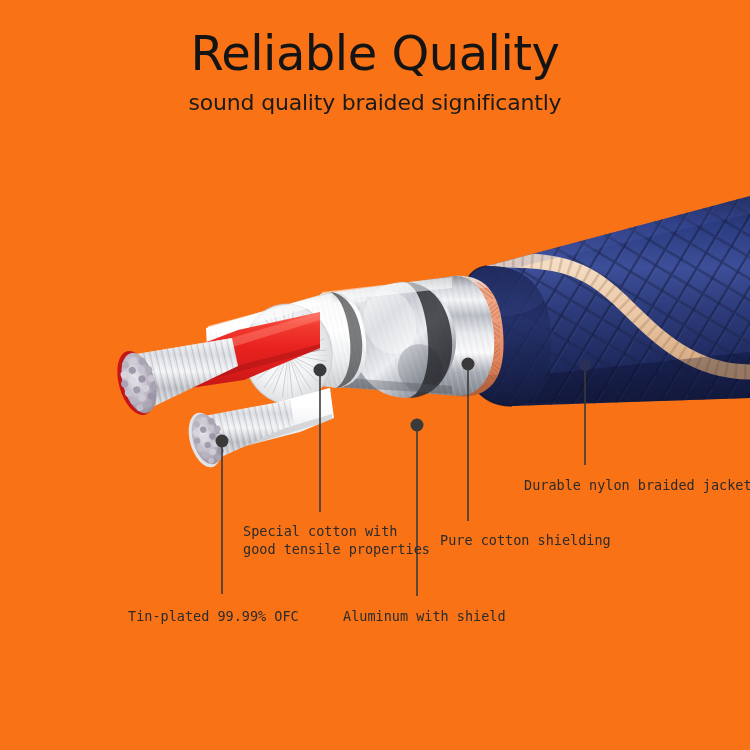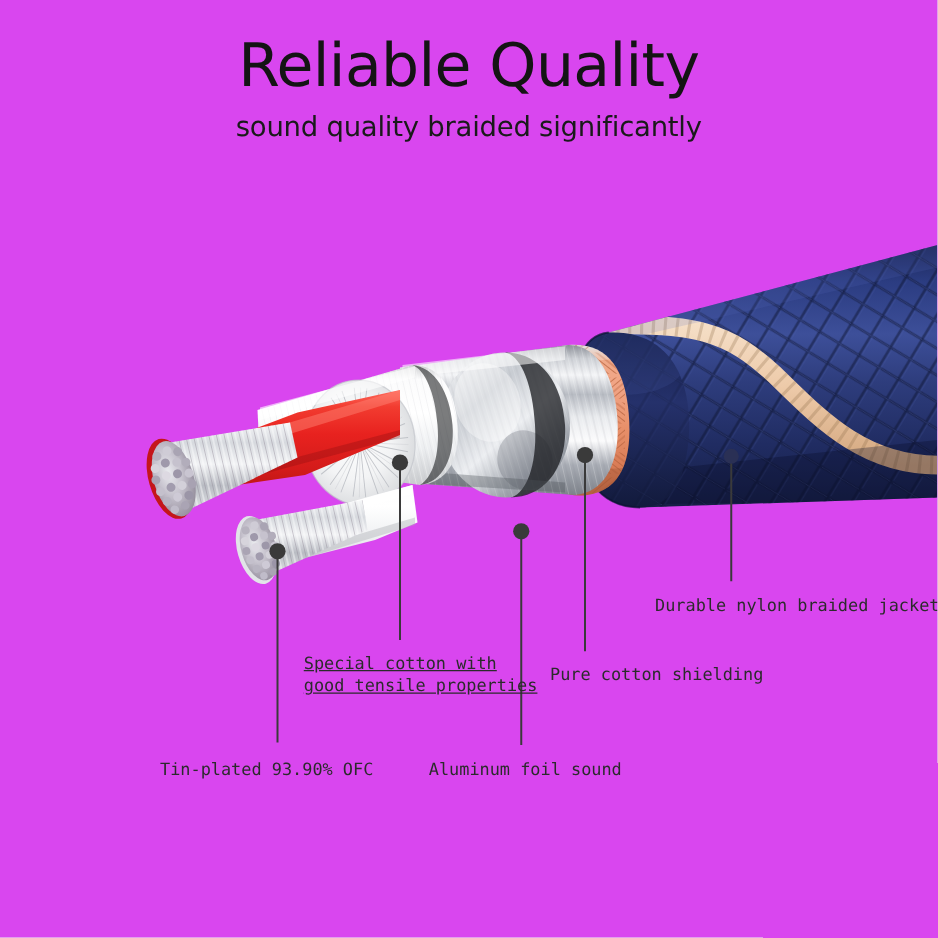--- a/index.html
+++ b/index.html
@@ -4,21 +4,21 @@
 <style>
   html, body {
     margin: 0;
     padding: 0;
     background: #e9e9e9;
   }
   #page {
     position: relative;
     width: 750px;
     height: 750px;
-    background: #d946ef;
+    background: #f97316;
     overflow: hidden;
     font-family: "Liberation Sans", sans-serif;
   }
   #heading-block {
     position: absolute;
     top: 28px;
     left: 0;
     width: 750px;
     text-align: center;
   }
@@ -442,24 +442,24 @@
     </g>
     <g fill="#3a3a3a">
       <circle cx="222" cy="441" r="6.5"></circle>
       <circle cx="320" cy="370" r="6.5"></circle>
       <circle cx="417" cy="425" r="6.5"></circle>
       <circle cx="468" cy="364" r="6.5"></circle>
       <circle cx="585" cy="365" r="6.0" fill="#2a3055"></circle>
     </g>
   </svg>
 
-  <div class="callout-label" style="left:128px; top:607px;">Tin-plated 93.90% OFC</div>
-
-  <div class="callout-label" style="left:243px; top:522px;text-decoration:underline;">Special cotton with
+  <div class="callout-label" style="left:128px; top:607px;">Tin-plated 99.99% OFC</div>
+
+  <div class="callout-label" style="left:243px; top:522px;">Special cotton with
 good tensile properties</div>
 
-  <div class="callout-label" style="left:343px; top:607px;">Aluminum foil sound</div>
+  <div class="callout-label" style="left:343px; top:607px;">Aluminum with shield</div>
 
   <div class="callout-label" style="left:440px; top:531px;">Pure cotton shielding</div>
 
   <div class="callout-label" style="left:524px; top:476px;">Durable nylon braided jacket</div>
 
 </div>
 
 </body></html>

